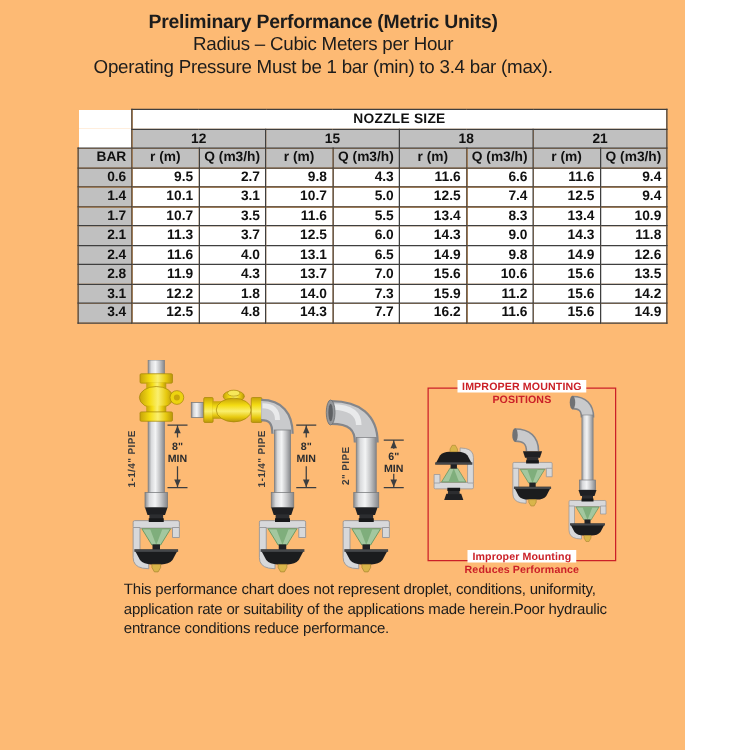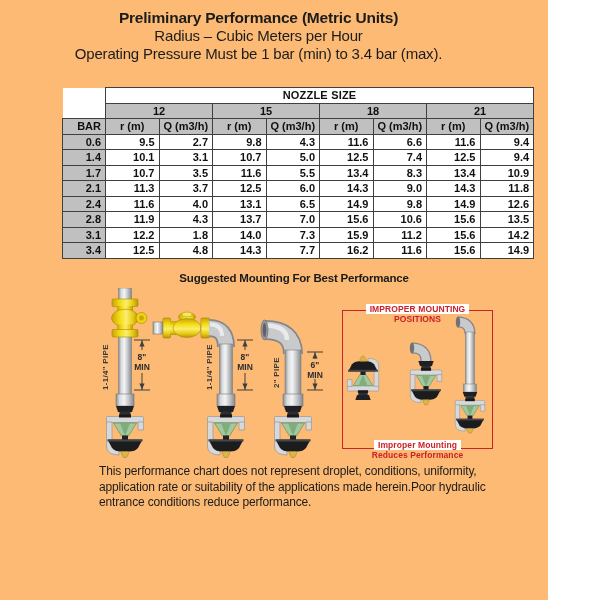--- a/index.html
+++ b/index.html
@@ -175,21 +175,20 @@
           <td class="num">14.3</td>
           <td class="num">7.7</td>
           <td class="num">16.2</td>
           <td class="num">11.6</td>
           <td class="num">15.6</td>
           <td class="num">14.9</td>
         </tr>
       </tbody>
   </table>
 
-  <div class="mount-heading">Suggested Mounting For Best Performance</div>
 
   <svg class="diagram" width="480" height="174" viewBox="0 0 480 174">
     <defs>
       <linearGradient id="pipeG" x1="0" y1="0" x2="1" y2="0">
         <stop offset="0" stop-color="#8a8c8f"></stop>
           <stop offset="0.2" stop-color="#d9dadc"></stop>
         <stop offset="0.45" stop-color="#f3f4f5"></stop>
           <stop offset="0.7" stop-color="#c6c7c9"></stop>
         <stop offset="1" stop-color="#85878b"></stop>
       </linearGradient>

